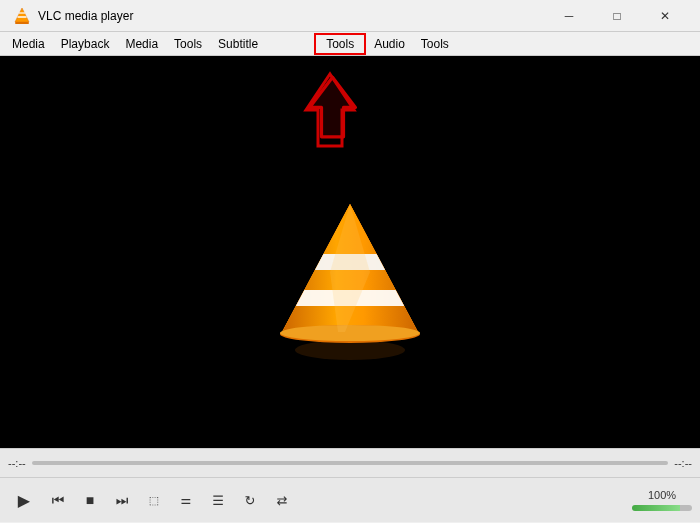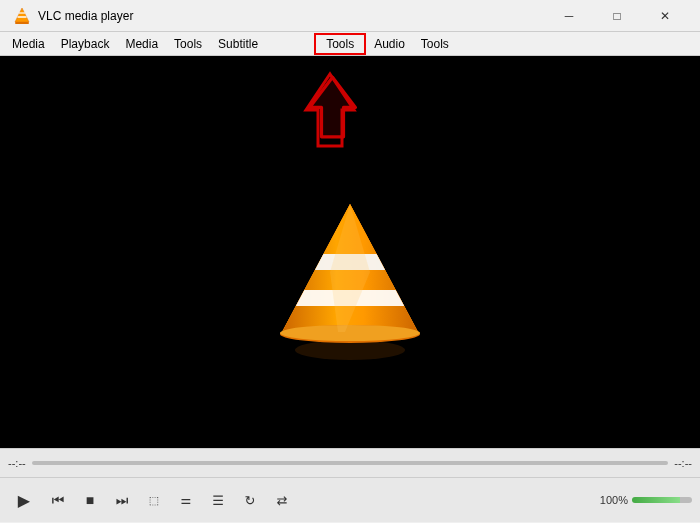--- a/index.html
+++ b/index.html
@@ -160,20 +160,21 @@
     .ctrl-btn.play-btn {
       width: 32px;
       height: 32px;
       font-size: 16px;
     }
     .spacer { flex: 1; }
     .volume-section {
       display: flex;
       align-items: center;
       gap: 4px;
+      flex-direction: column;
     }
     .volume-label {
       font-size: 11px;
       color: #333;
     }
     .volume-bar {
       width: 60px;
       height: 6px;
       background: linear-gradient(to right, #4a4, #8d8 80%, #bbb 80%);
       border-radius: 3px;

